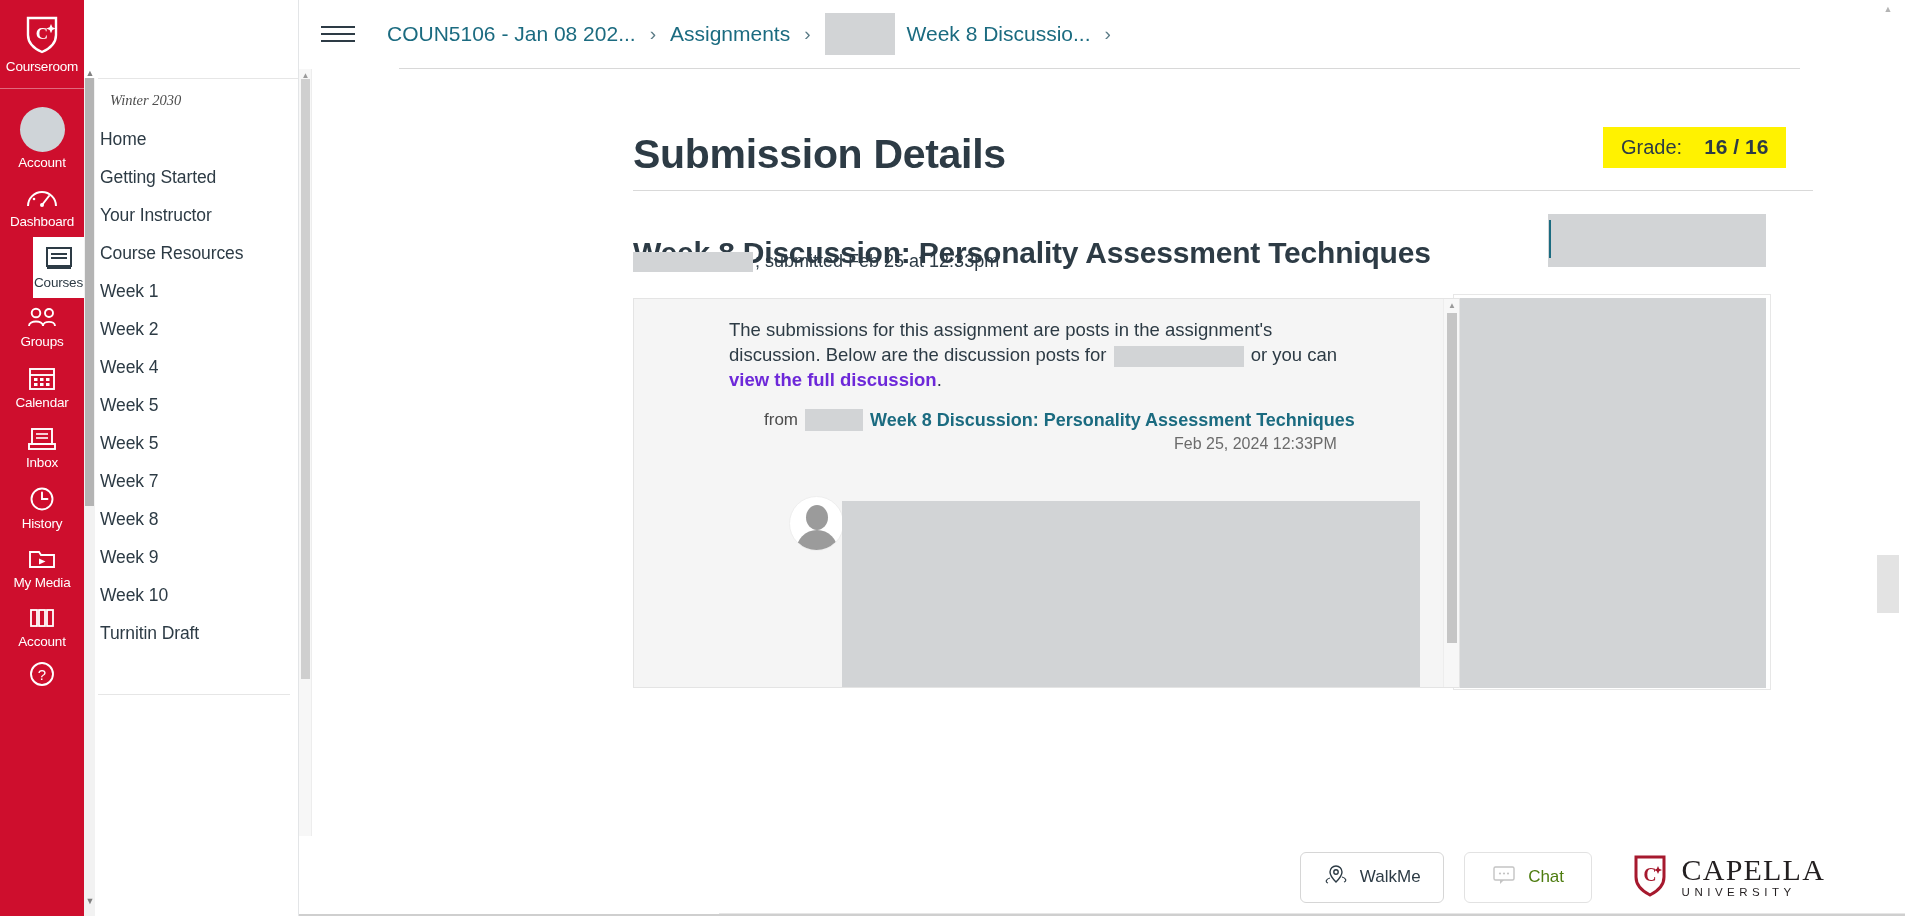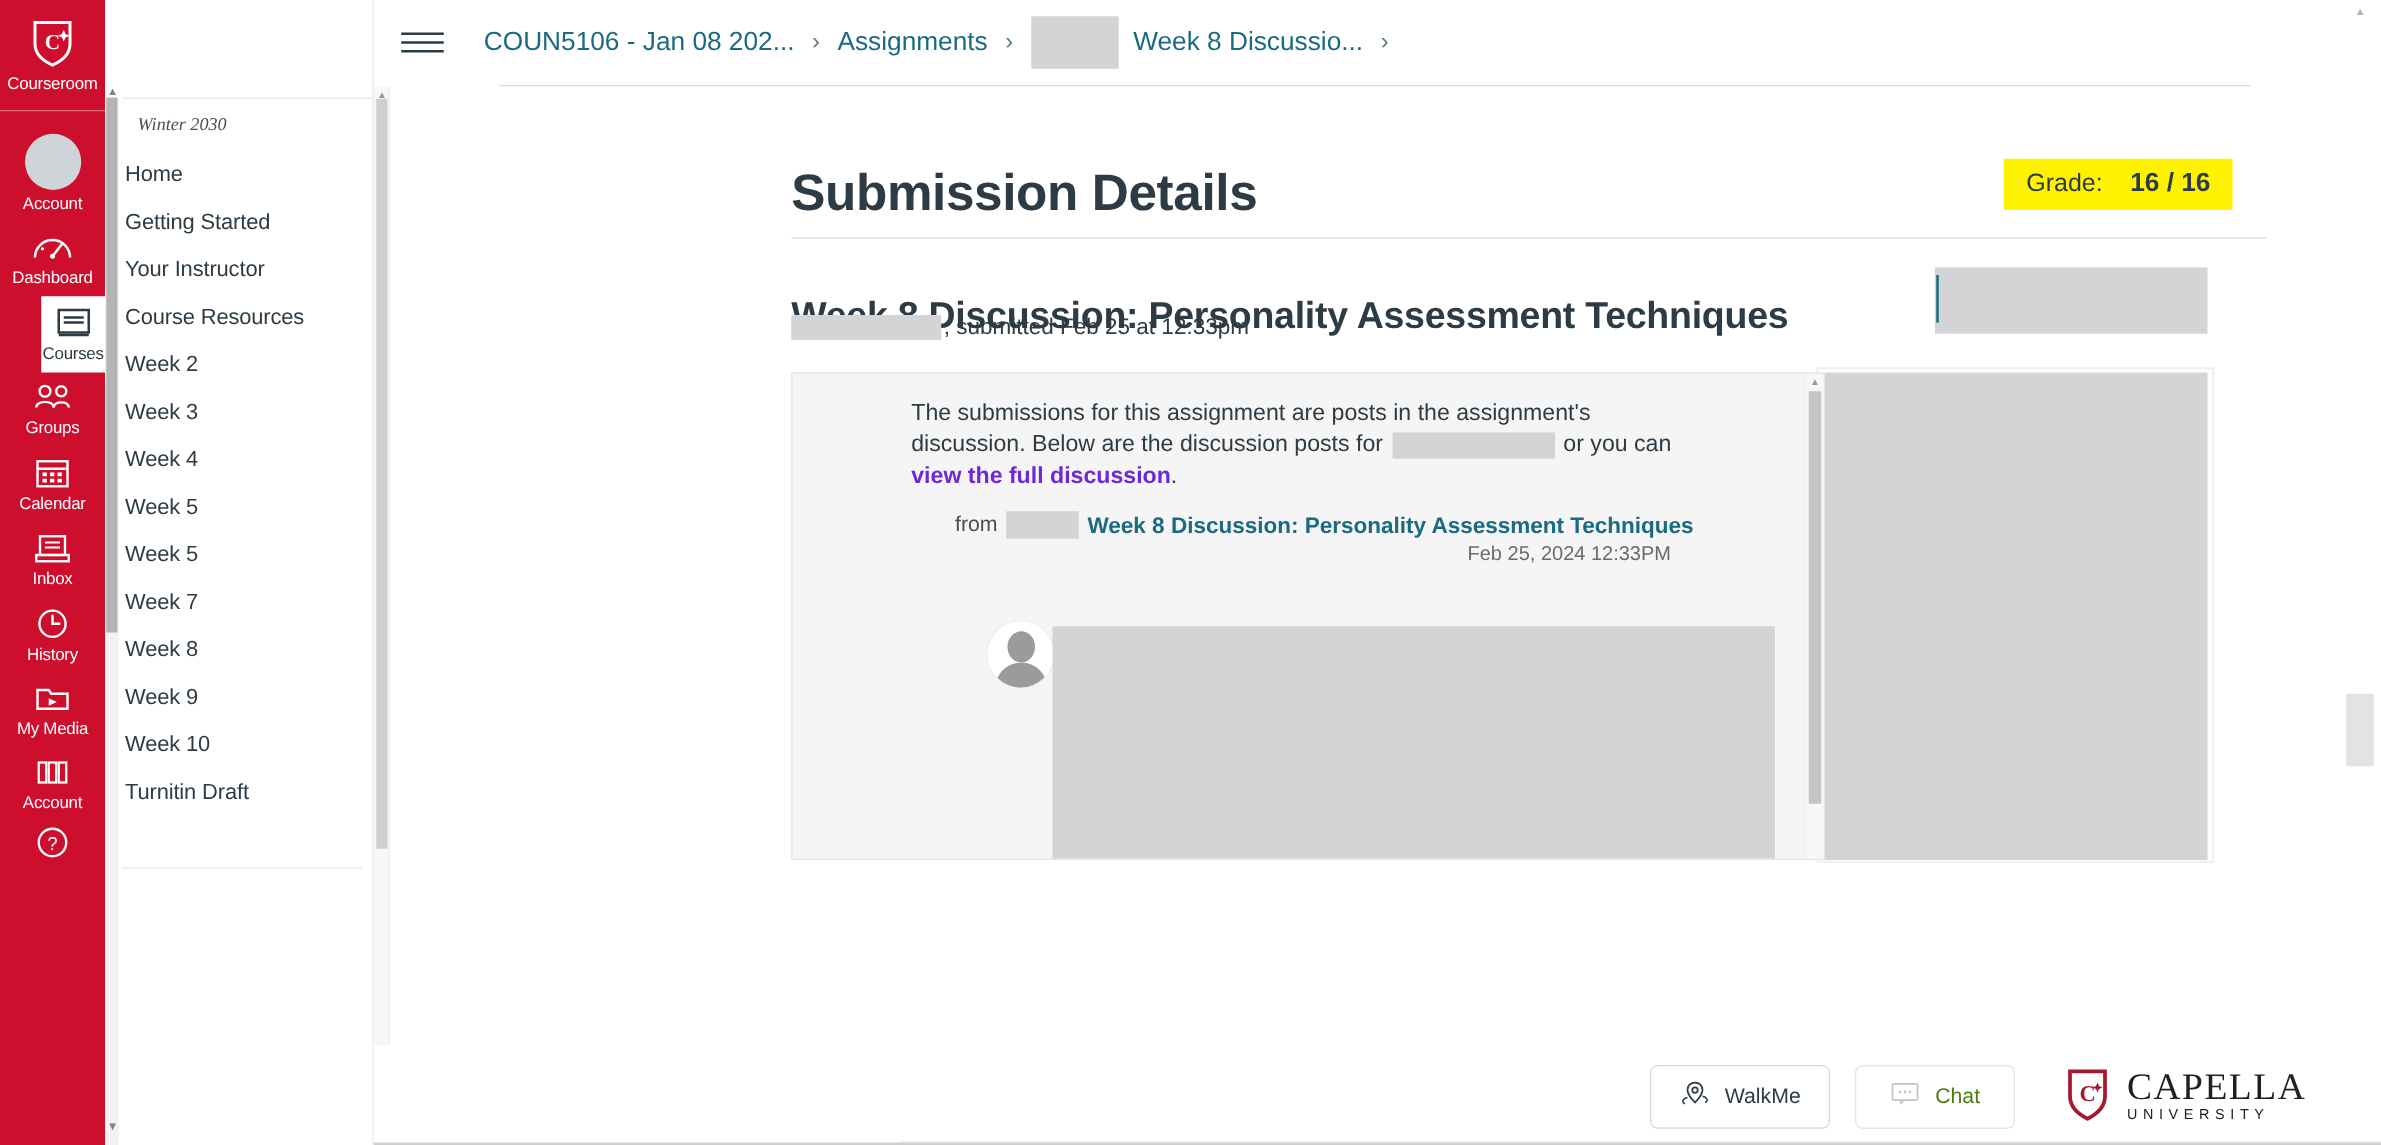--- a/index.html
+++ b/index.html
@@ -390,21 +390,21 @@
 
   
   .bottombar {
     position: absolute;
     left: 0; right: 0; bottom: 0;
     height: 78px;
     background: #ffffff;
     display: flex;
     align-items: center;
     justify-content: flex-end;
-    padding-right: 60px;
+    padding-right: 80px;
     gap: 20px;
   }
   .pill {
     display: flex;
     align-items: center;
     gap: 11px;
     border: 1px solid #d6d6d6;
     border-radius: 6px;
     background: #fff;
     padding: 11px 22px;
@@ -587,24 +587,24 @@
       <li>
           <span class="cn-text">Getting Started</span>
         </li>
       <li>
           <span class="cn-text">Your Instructor</span>
         </li>
       <li>
           <span class="cn-text">Course Resources</span>
         </li>
       <li>
+          <span class="cn-text">Week 1</span>
+        </li>
+      <li>
           <span class="cn-text">Week 2</span>
-        </li>
-      <li>
-          <span class="cn-text">Week 3</span>
         </li>
       <li>
           <span class="cn-text">Week 4</span>
         </li>
       <li>
           <span class="cn-text">Week 5</span>
         </li>
       <li>
           <span class="cn-text">Week 5</span>
         </li>

